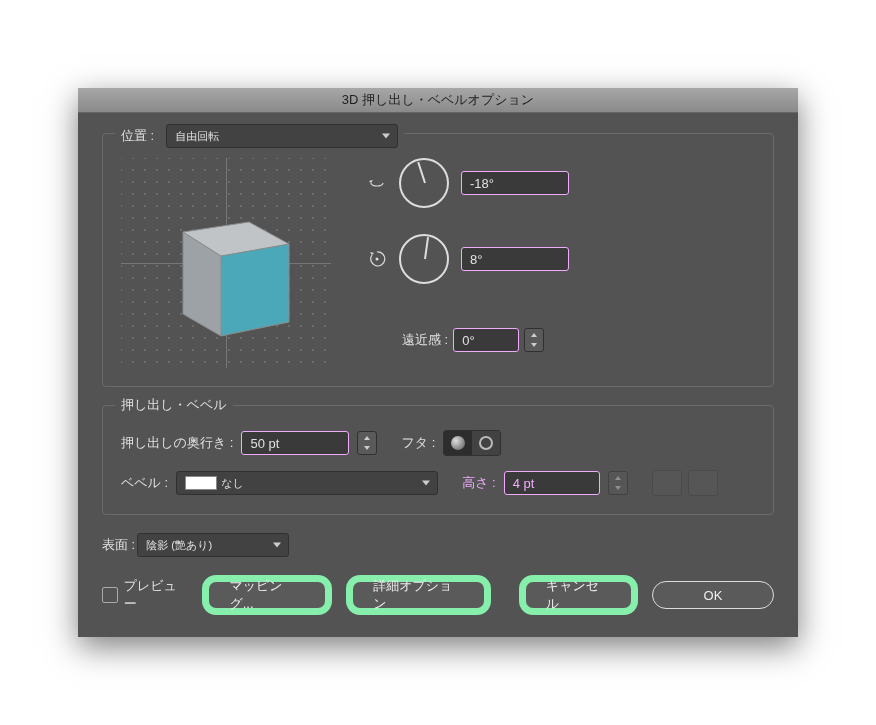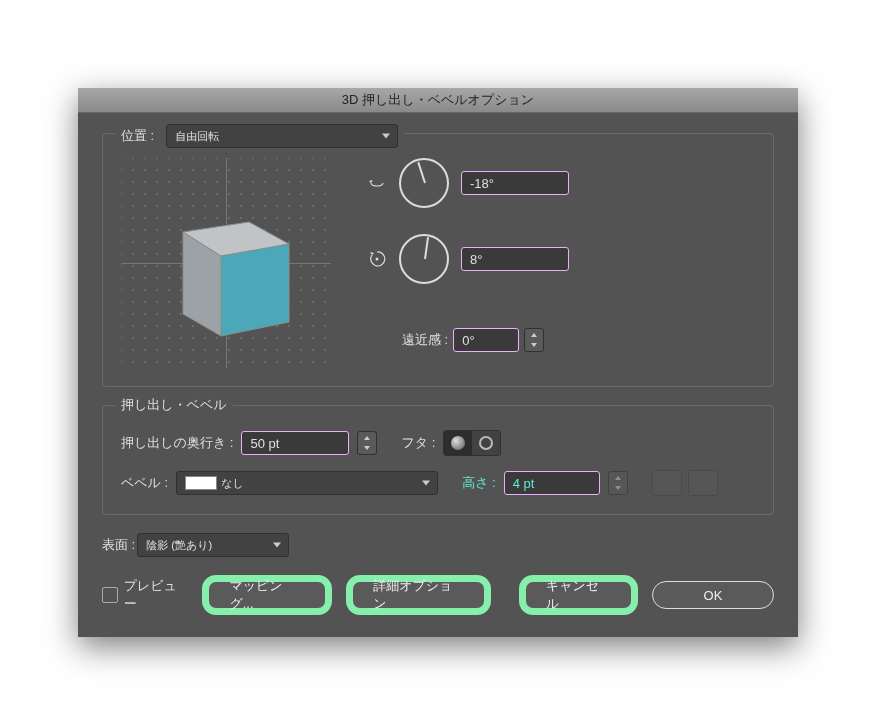--- a/index.html
+++ b/index.html
@@ -184,21 +184,21 @@
   .cap-btn {
     width: 28px; height: 24px;
     display: flex; align-items: center; justify-content: center;
     background: #424242;
   }
   .cap-btn.selected { background: #2d2d2d; }
   .cap-dot {
     width: 14px; height: 14px;
     border-radius: 50%;
   }
-  .disabled { color: #5eead4; }
+  .disabled { color: #f0abfc; }
   .align-btns { display: flex; gap: 6px; }
   .align-btn {
     width: 28px; height: 24px;
     background: #5a5a5a;
     border: 1px solid #404040;
     border-radius: 3px;
     opacity: 0.45;
   }
   .surface-row {
     display: flex; align-items: center; gap: 2px;

